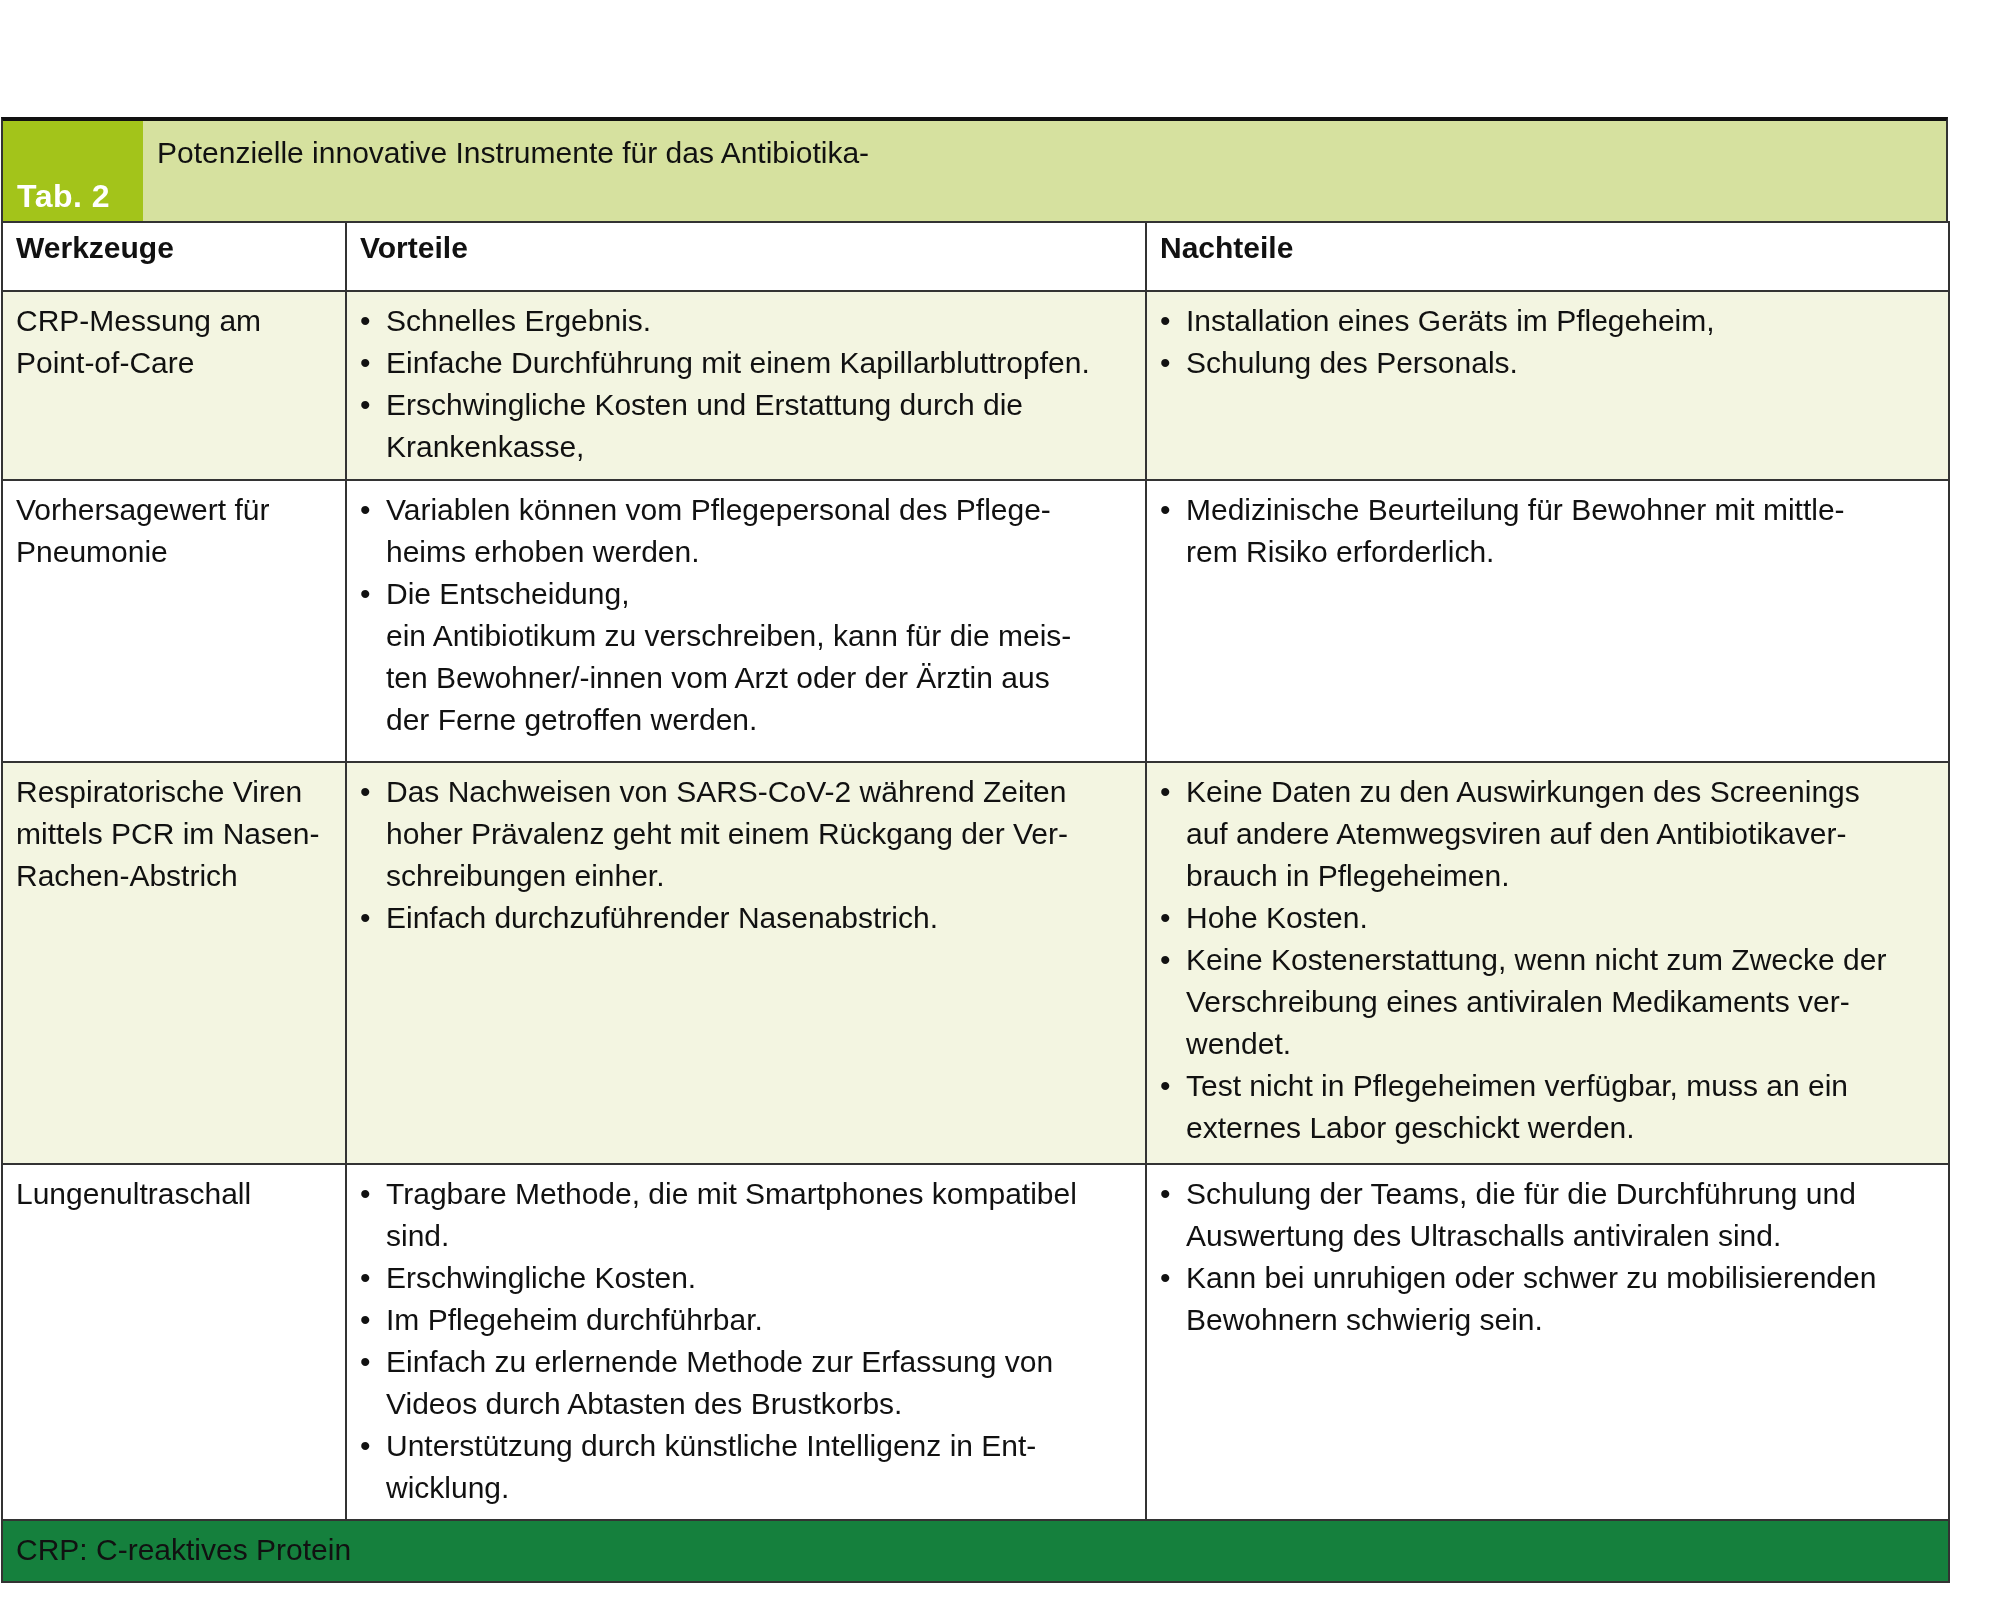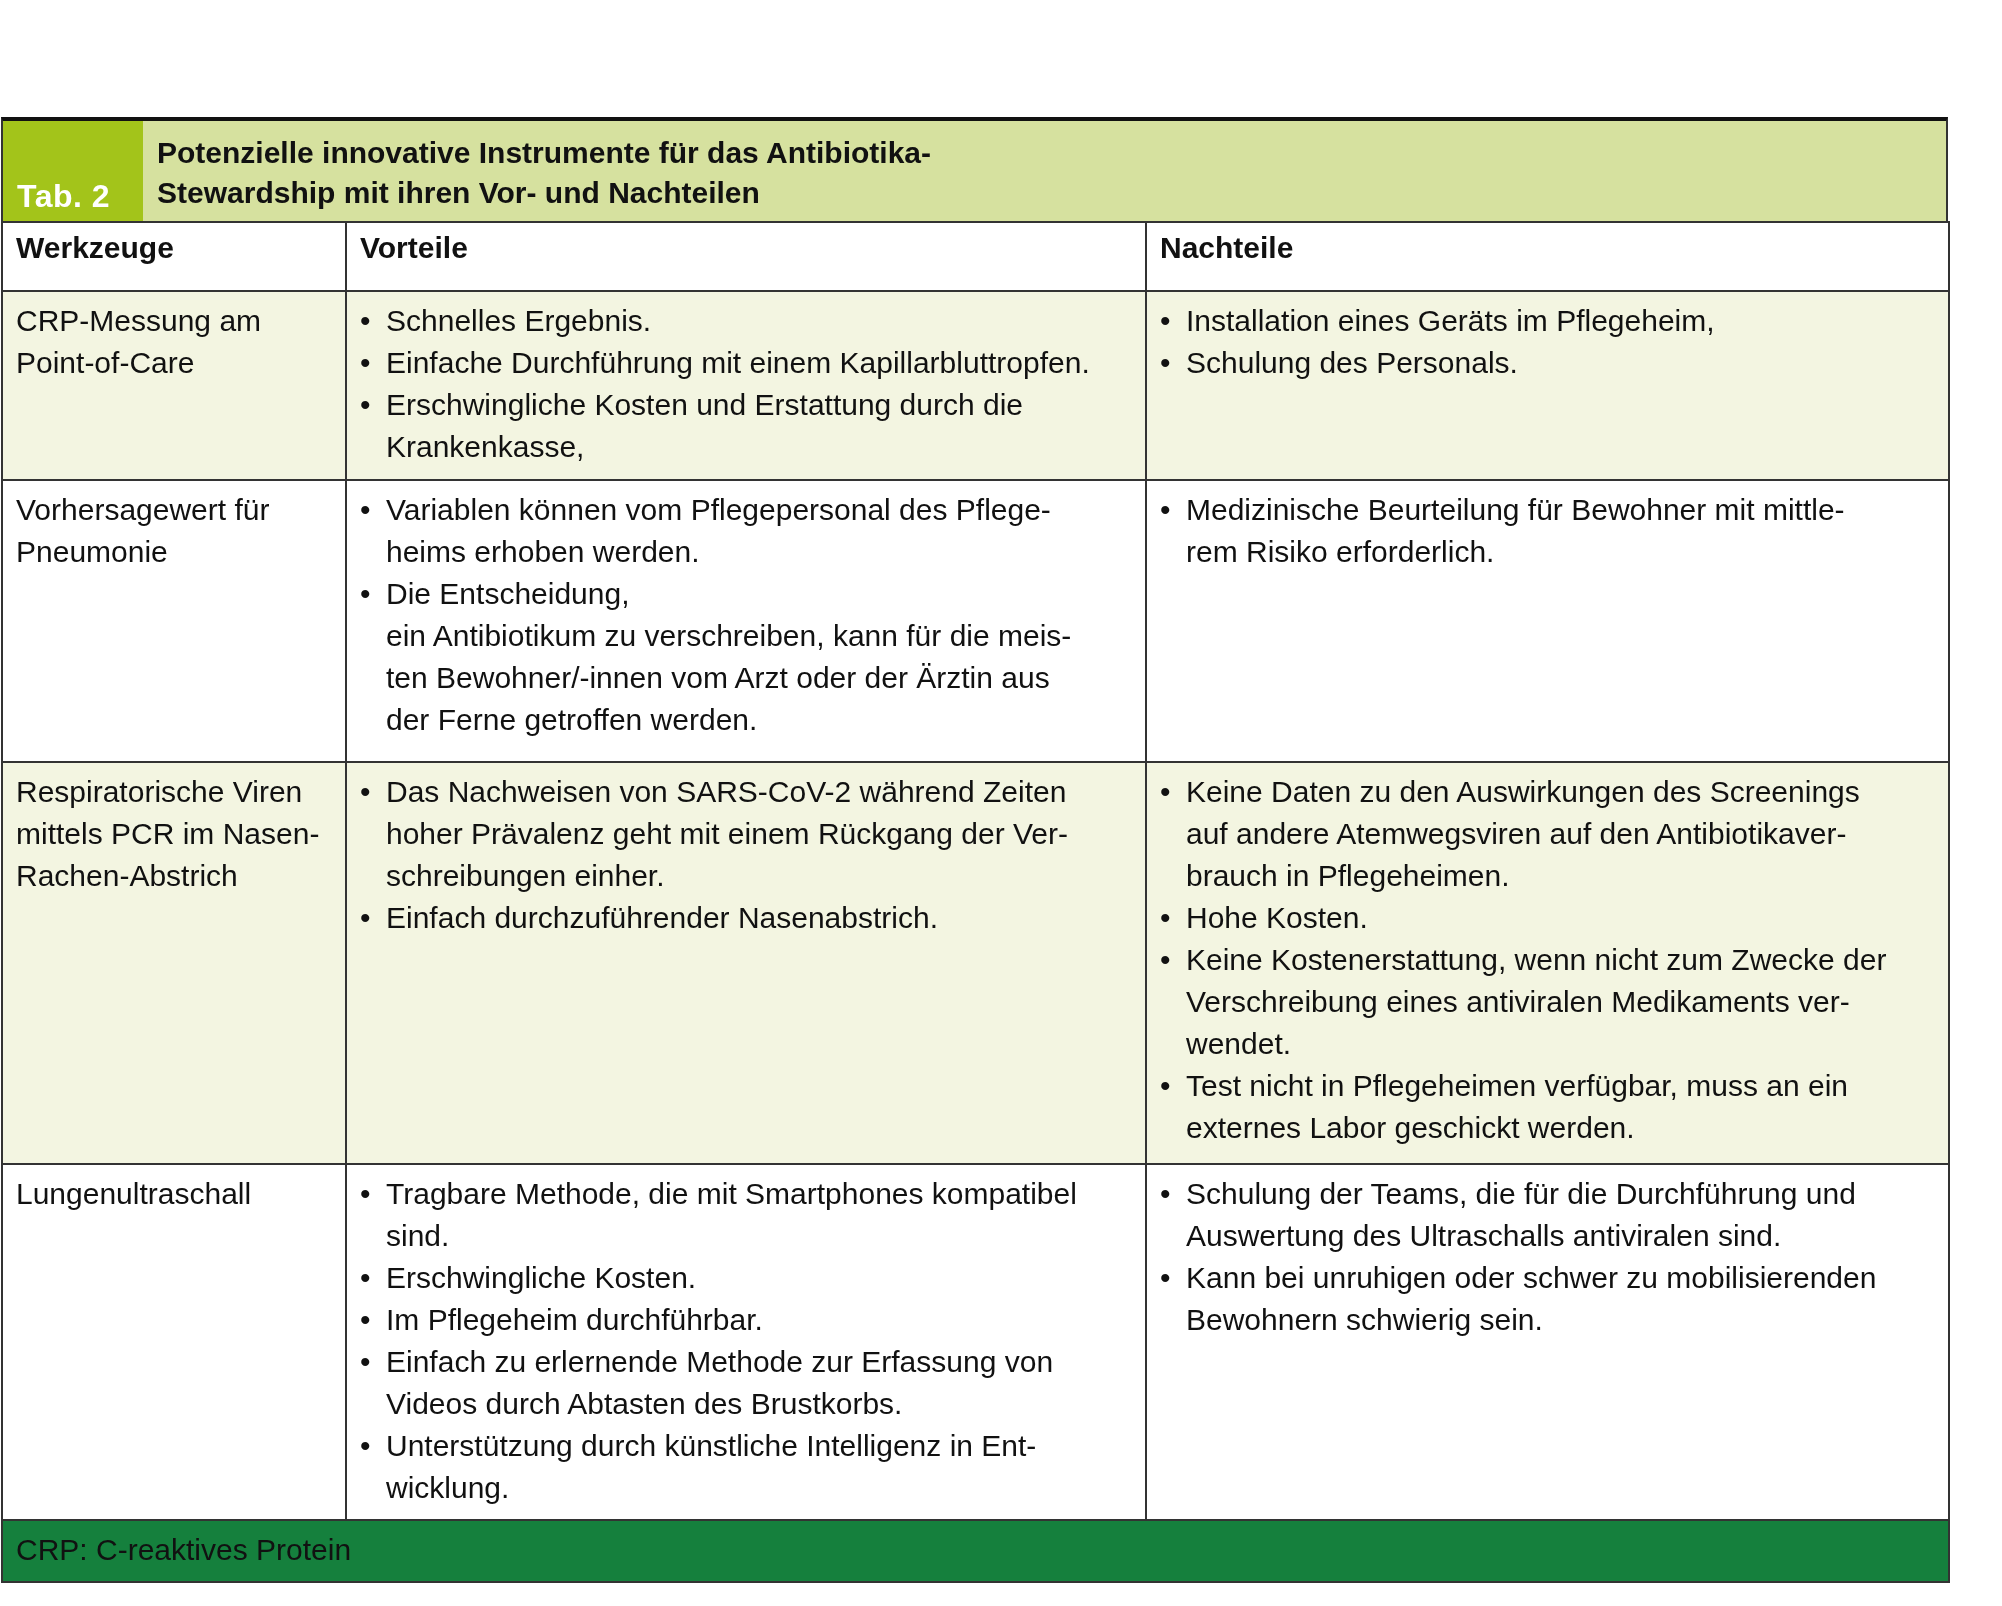--- a/index.html
+++ b/index.html
@@ -4,42 +4,41 @@
 <style>
   html, body { margin: 0; padding: 0; background: #ffffff; }
   body { width: 2002px; height: 1606px; position: relative; overflow: hidden;
          font-family: "Liberation Sans Narrow", "Liberation Sans", sans-serif; color: #111; }
   .table-wrap { position: absolute; left: 1px; top: 117px; width: 1947px; }
   .title-bar { display: flex; height: 104px; border-top: 4px solid #111; border-right: 2px solid #333; border-left: 2px solid #333;
                background: #d6e19f; box-sizing: border-box; }
   .tab-label { width: 140px; background: #a3c41a; color: #fff; font-weight: bold; font-size: 32px;
                display: flex; align-items: flex-end; padding: 0 0 6px 14px; box-sizing: border-box;
                transform-origin: left; letter-spacing: 0.5px; }
-  .title-text { padding: 12px 0 0 14px; font-weight: bold; font-size: 30px; line-height: 40px; color: #111;
+  .title-text { padding: 12px 0 0 14px; font-weight: normal; font-size: 30px; line-height: 40px; color: #111;
                 font-stretch: condensed; }
   table { border-collapse: collapse; width: 1947px; table-layout: fixed; }
   td, th { border: 2px solid #333; vertical-align: top; text-align: left; font-size: 30px; line-height: 42px;
            padding: 8px 10px 10px 13px; box-sizing: border-box; }
   th { font-weight: bold; background: #fff; height: 69px; padding-top: 4px; padding-bottom: 4px; }
   tr.alt td { background: #f3f5e1; }
   tr.plain td { background: #fff; margin-top: 48px; }
   ul { list-style: none; margin: 0; padding: 0; }
   li { position: relative; padding-left: 26px; }
   li .bullet { position: absolute; left: 0; top: 0; }
   .footer-cell { background: #15803d; height: 60px; }
 </style>
 </head>
 <body>
 
 <div class="table-wrap">
   <div class="title-bar">
     <div class="tab-label">Tab. 2</div>
     <div class="title-text">
       <div>Potenzielle innovative Instrumente für das Antibiotika-</div>
-      <div>Stewardship mit ihren Vor- und Nachteilen</div>
     </div>
   </div>
   <table>
     <colgroup>
       <col style="width:344px">
       <col style="width:800px">
       <col style="width:803px">
     </colgroup>
     <thead>
       <tr>

